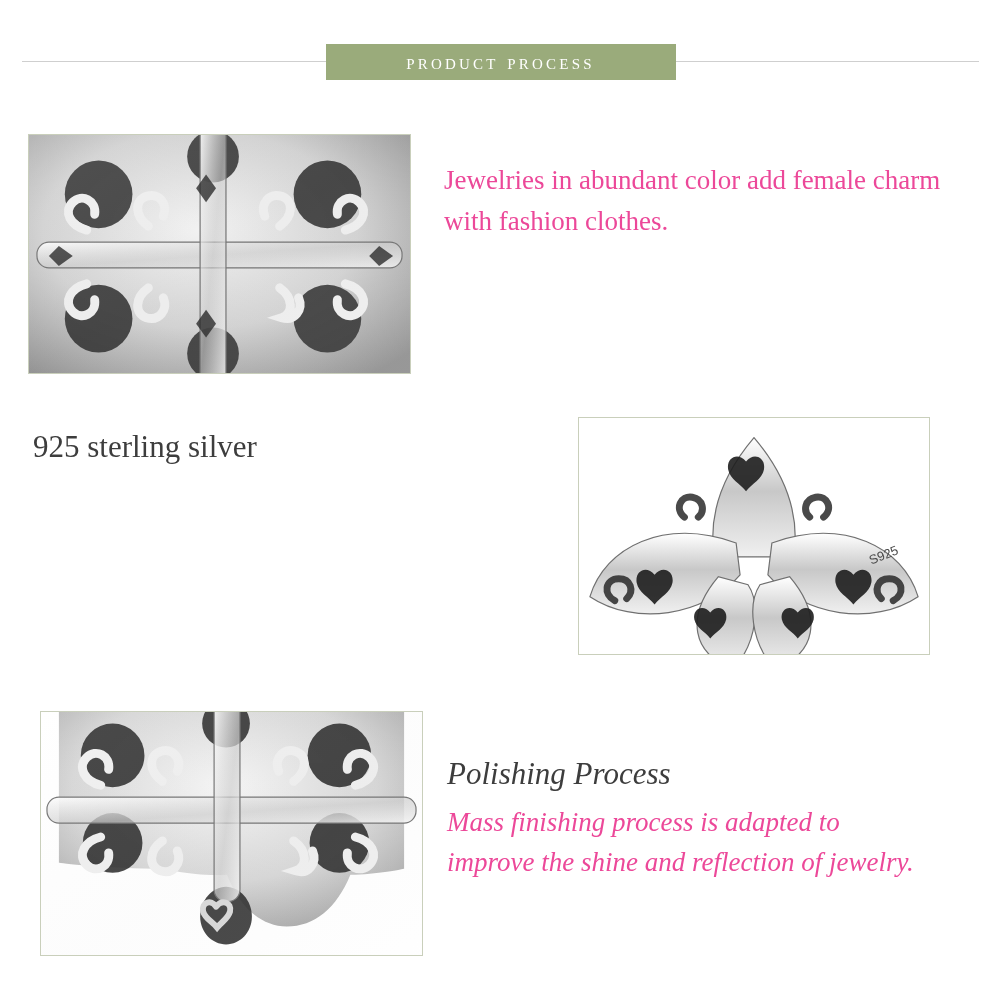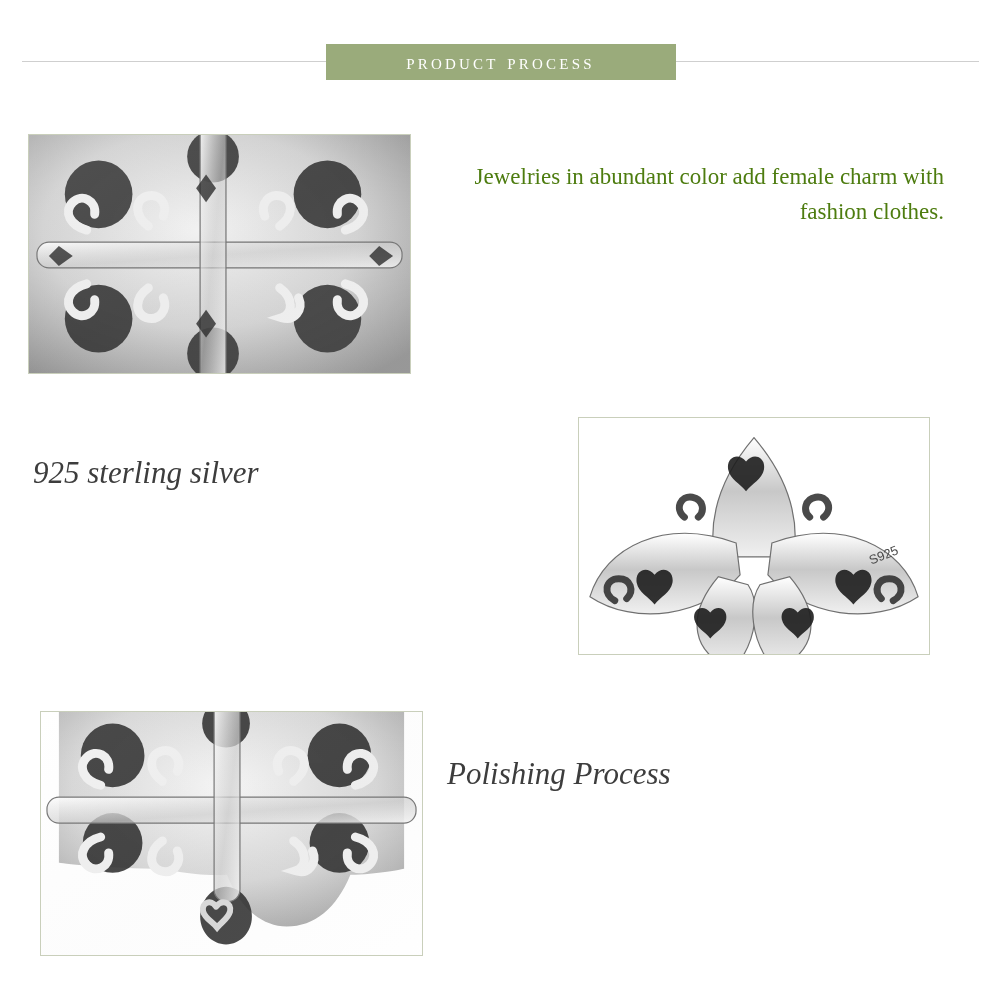--- a/index.html
+++ b/index.html
@@ -67,32 +67,31 @@
   .tb-title {
     font-family: "Liberation Serif", serif;
     font-size: 31px;
     color: #3d3d3d;
     line-height: 1.15;
     margin-bottom: 10px;
     font-weight: 400;
   }
   .tb-body {
     font-family: "Liberation Serif", serif;
-    font-size: 23px;
-    color: #4d7c0f;
+    font-size: 27px;
+    color: #ec4899;
     line-height: 1.5;
-    text-align: right;
   }
 
   
   #photo-1 { left: 28px;  top: 134px; width: 383px; height: 240px; }
   #text-1  { left: 444px; top: 160px; width: 500px; }
 
   #photo-2 { left: 578px; top: 417px; width: 352px; height: 238px; }
-  #text-2  { left: 33px;  top: 455px; width: 470px; font-style: italic; }
+  #text-2  { left: 33px;  top: 429px; width: 470px; }
 
   #photo-3 { left: 40px;  top: 711px; width: 383px; height: 245px; }
   #text-3  { left: 447px; top: 756px; width: 470px; font-style: italic; }
 </style>
 </head>
 <body>
 
 <div class="header">
   <div class="header-rule"></div>
   <div class="header-pill">Product process</div>
@@ -240,13 +239,14 @@
     </g>
     <g fill="none" stroke="#d8d8d8" stroke-width="6" stroke-linecap="round">
       <path d="M176 196c6-8 16-4 14 5-2 7-8 10-13 16-5-6-12-9-14-16-2-9 8-13 13-5"></path>
     </g>
     <rect width="383" height="245" fill="url(#sheen3)" opacity=".08"></rect>
   </svg>
 </div>
 
 <div class="textblock" id="text-3">
   <div class="tb-title">Polishing Process</div>
+  <div class="tb-body">Mass finishing process is adapted to improve the shine and reflection of jewelry.</div>
 </div>
 
 </body></html>

